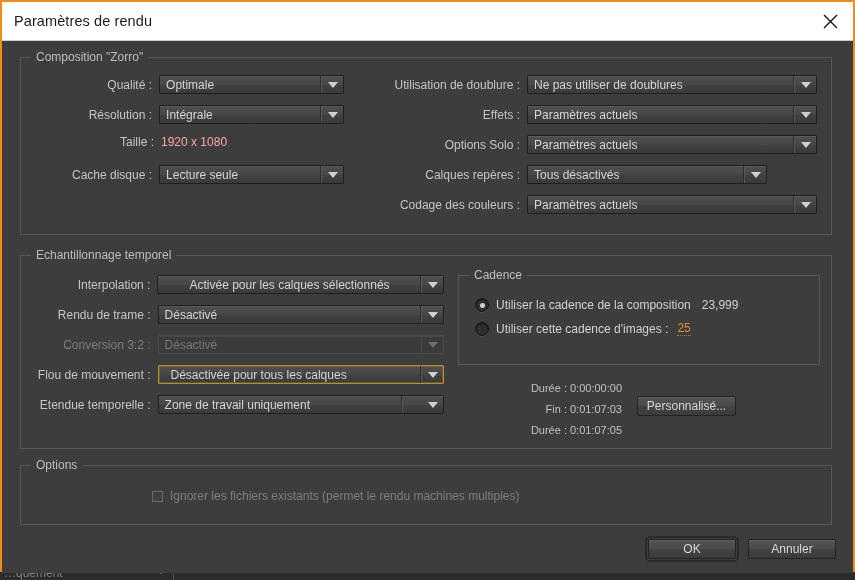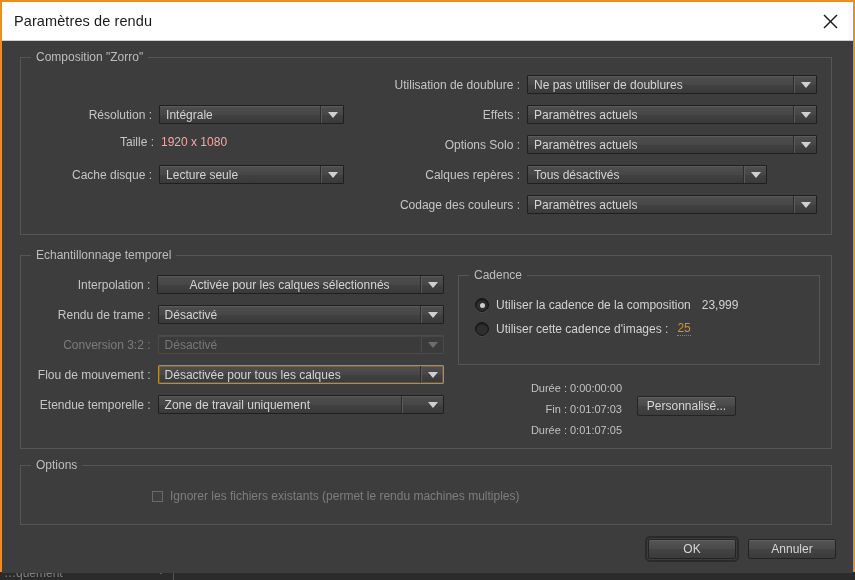--- a/index.html
+++ b/index.html
@@ -103,20 +103,21 @@
     width:21px;height:17px;display:flex;align-items:center;justify-content:center;
   }
   .select .arrow{
     width:0;height:0;
     border-left:5px solid transparent;border-right:5px solid transparent;
     border-top:6px solid #d0d0d0;
   }
   .select.highlight{
     border:1px solid #c08b28;
     box-shadow:0 0 0 1px rgba(192,139,40,.35) inset;
+    padding-left:6px;
   }
   .select.disabled{
     background:#3b3b3b;
     border:1px solid #4a4a4a;
     cursor:default;
   }
   .select.disabled .sel-text{color:#787878;}
   .select.disabled .arrow{border-top-color:#6d6d6d;}
   .select.disabled .sep{background:#3d3d3d;border-right-color:#4a4a4a;}
 
@@ -185,20 +186,30 @@
       </svg>
     </div>
   </div>
 
   <div id="body-area">
 
     <div class="group" style="left:18px;top:16px;width:812px;height:178px;">
       <span class="group-title">Composition "Zorro"</span>
     </div>
 
+    <div class="row" style="left:32px;top:34px;width:310px;">
+      <div class="lbl" style="width:120px;">Qualité :</div>
+      <div class="select" style="width:188px;">
+        <span class="sel-text">Optimale</span>
+        <span class="sep"></span>
+        <span class="arrow-box">
+            <span class="arrow"></span>
+          </span>
+      </div>
+    </div>
 
     <div class="row" style="left:32px;top:64px;width:310px;">
       <div class="lbl" style="width:120px;">Résolution :</div>
       <div class="select" style="width:188px;">
         <span class="sel-text">Intégrale</span>
         <span class="sep"></span>
         <span class="arrow-box">
             <span class="arrow"></span>
           </span>
       </div>

